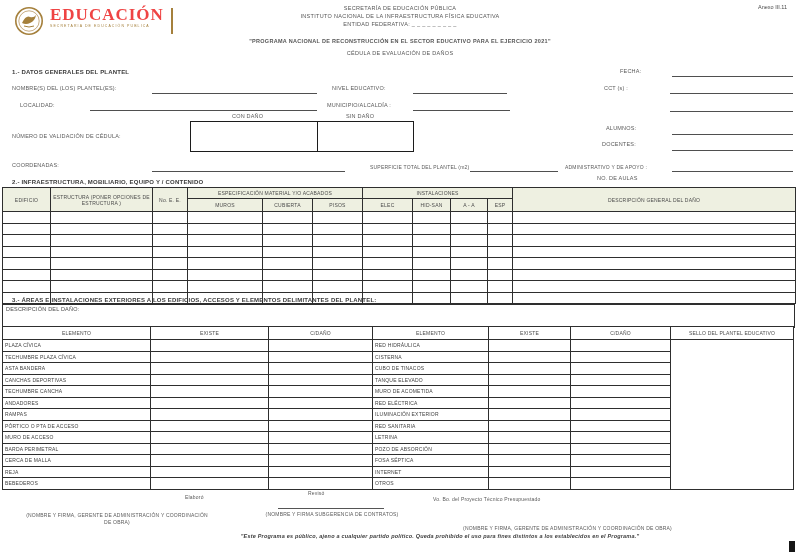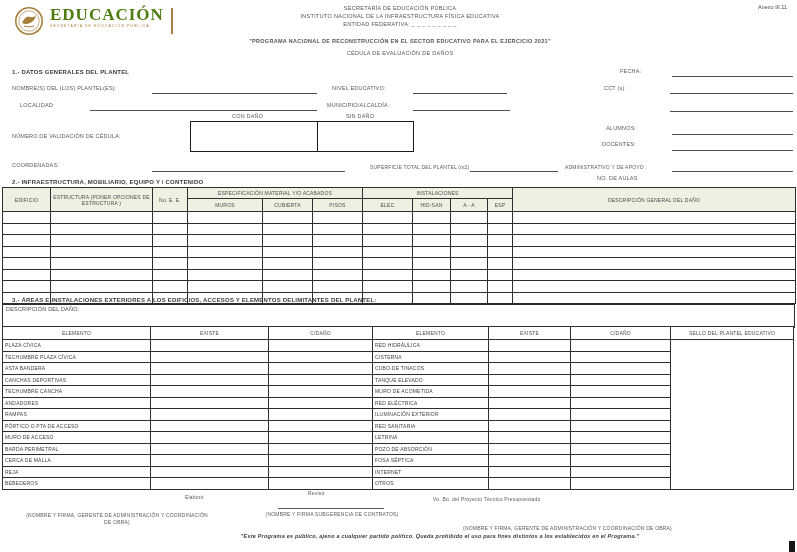--- a/index.html
+++ b/index.html
@@ -14,21 +14,21 @@
   
   .hdr-center{position:absolute;left:190px;top:4px;width:420px;text-align:center;}
   .hdr-center div{font-size:5.5px;letter-spacing:.3px;color:#565656;line-height:8px;}
   .hdr-title{font-weight:bold;margin-top:9px;}
   .hdr-sub{margin-top:4px;}
   .annex{position:absolute;right:10px;top:4px;font-size:5.5px;color:#4a4a4a;}
   
   .logo{position:absolute;left:14px;top:6px;display:flex;align-items:flex-start;}
   .logo-txt{margin-left:6px;}
   .logo-word{font-family:"Liberation Serif",serif;font-weight:bold;font-size:17px;
-             color:#4d7c0f;letter-spacing:1px;line-height:17px;}
+             color:#ef4444;letter-spacing:1px;line-height:17px;}
   .logo-sub{font-size:3.5px;color:#a5803c;letter-spacing:1.1px;margin-top:1px;}
   .logo-bar{width:2px;height:26px;background:#a5803c;margin-left:7px;margin-top:2px;}
   
   table{border-collapse:collapse;table-layout:fixed;}
   .ftable th,.ftable td{border:1px solid #2e2e2e;font-size:5px;font-weight:normal;
          color:#4c4c4c;padding:0 2px;overflow:hidden;letter-spacing:.2px;}
   .s2 th{background:#eef0e1;text-align:center;}
   .s2 td{height:10.5px;background:#fff;}
   .s3 th{background:#fff;text-align:center;height:12px;}
   .s3 td{height:10.5px;background:#fff;color:#3f3f3f;}

